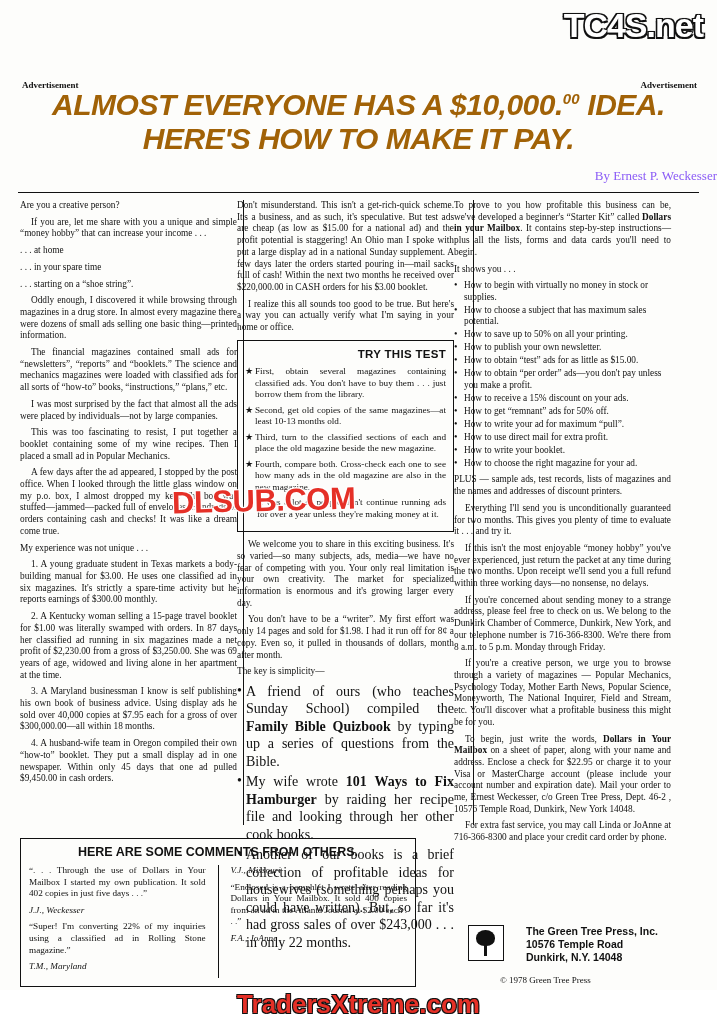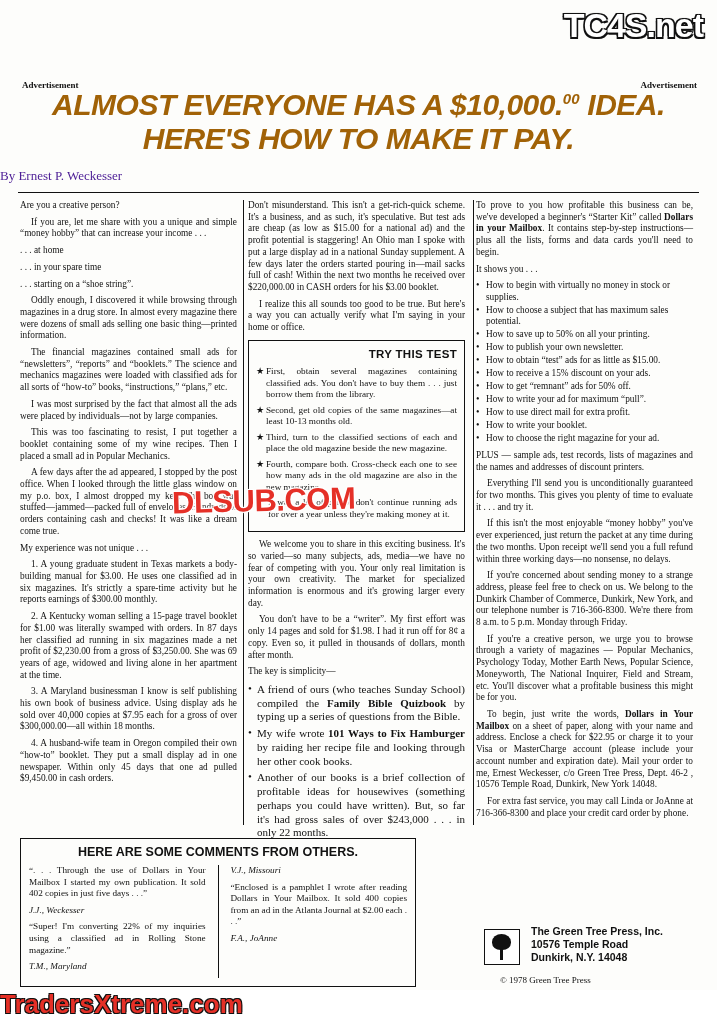--- a/index.html
+++ b/index.html
@@ -66,42 +66,42 @@
   .headline .l1, .headline .l2 { display: block; white-space: nowrap; }
   .headline sup {
     font-size: 0.5em;
     vertical-align: super;
     letter-spacing: 0;
   }
   .byline {
     position: absolute;
     left: 0; right: 0;
     top: 168px;
-    text-align: left;
+    text-align: right;
     font-size: 13px;
     font-family: "Liberation Serif", serif;
-    color: #4c1d95;
+    color: #8b5cf6;
   }
 
   
   .rule {
     position: absolute;
     background: #111;
     height: 1px;
   }
   .rule-top { left: 18px; right: 18px; top: 192px; }
 
   
   .cols {
     position: absolute;
     left: 20px;
     top: 200px;
     width: 677px;
     display: flex;
-    gap: 11px;
+    gap: 0;
   }
   .col {
     width: 217px;
     font-size: 9.3px;
     line-height: 1.26;
     text-align: justify;
     color: #111;
   }
   .col p {
     margin: 0 0 5px 0;
@@ -165,21 +165,21 @@
     top: -1px;
     font-size: 10px;
   }
   ul.bullets { padding: 0; }
 
   .midbullets li {
     list-style: none;
     position: relative;
     padding-left: 9px;
     margin: 0 0 3px 0;
-    font-size: 11px;
+    font-size: 14px;
     line-height: 1.25;
     text-align: justify;
   }
   .midbullets li:before {
     content: "\2022";
     position: absolute;
     left: 0;
     top: -1px;
   }
   ul.midbullets { padding: 0; margin: 3px 0 5px 0; }
@@ -213,23 +213,22 @@
     margin: 0 2px;
   }
 
   
   .publisher {
     position: absolute;
     left: 468px;
     top: 925px;
     width: 230px;
     display: flex;
-    align-items: flex-end;
-    gap: 11px;
-    margin-left: 16px;
+    align-items: flex-start;
+    gap: 22px;
   }
   .tree-logo {
     width: 34px; height: 34px;
     border: 1.6px solid #111;
     position: relative;
     flex: none;
     background: #fff;
   }
   .tree-logo .trunk {
     position: absolute;
@@ -274,20 +273,21 @@
       0 0 4px rgba(255,255,255,0.95);
     transform: rotate(-1.5deg);
     pointer-events: none;
   }
 
   
   .brand-bottom {
     position: absolute;
     left: 0; right: 0;
     bottom: 4px;
+    text-align: center;
     font-family: "Liberation Sans", sans-serif;
     font-weight: bold;
     font-size: 26px;
     color: #e53027;
     text-shadow:
       -1px -1px 0 #111, 1px -1px 0 #111,
       -1px 1px 0 #111, 1px 1px 0 #111;
   }
   .bottom-band {
     position: absolute;
@@ -363,20 +363,21 @@
 
     <div class="col">
       <p class="noindent">To prove to you how profitable this business can be, we've developed a beginner's “Starter Kit” called <b>Dollars in your Mailbox</b>. It contains step-by-step instructions—plus all the lists, forms and data cards you'll need to begin.</p>
       <p class="noindent">It shows you . . .</p>
       <ul class="bullets">
           <li>How to begin with virtually no money in stock or supplies.</li>
           <li>How to choose a subject that has maximum sales potential.</li>
           <li>How to save up to 50% on all your printing.</li>
           <li>How to publish your own newsletter.</li>
           <li>How to obtain “test” ads for as little as $15.00.</li>
+          <li>How to obtain “per order” ads—you don't pay unless you make a profit.</li>
           <li>How to receive a 15% discount on your ads.</li>
           <li>How to get “remnant” ads for 50% off.</li>
           <li>How to write your ad for maximum “pull”.</li>
           <li>How to use direct mail for extra profit.</li>
           <li>How to write your booklet.</li>
           <li>How to choose the right magazine for your ad.</li>
         </ul>
       <p class="noindent">PLUS — sample ads, test records, lists of magazines and the names and addresses of discount printers.</p>
       <p>Everything I'll send you is unconditionally guaranteed for two months. This gives you plenty of time to evaluate it . . . and try it.</p>
       <p>If this isn't the most enjoyable “money hobby” you've ever experienced, just return the packet at any time during the two months. Upon receipt we'll send you a full refund within three working days—no nonsense, no delays.</p>

